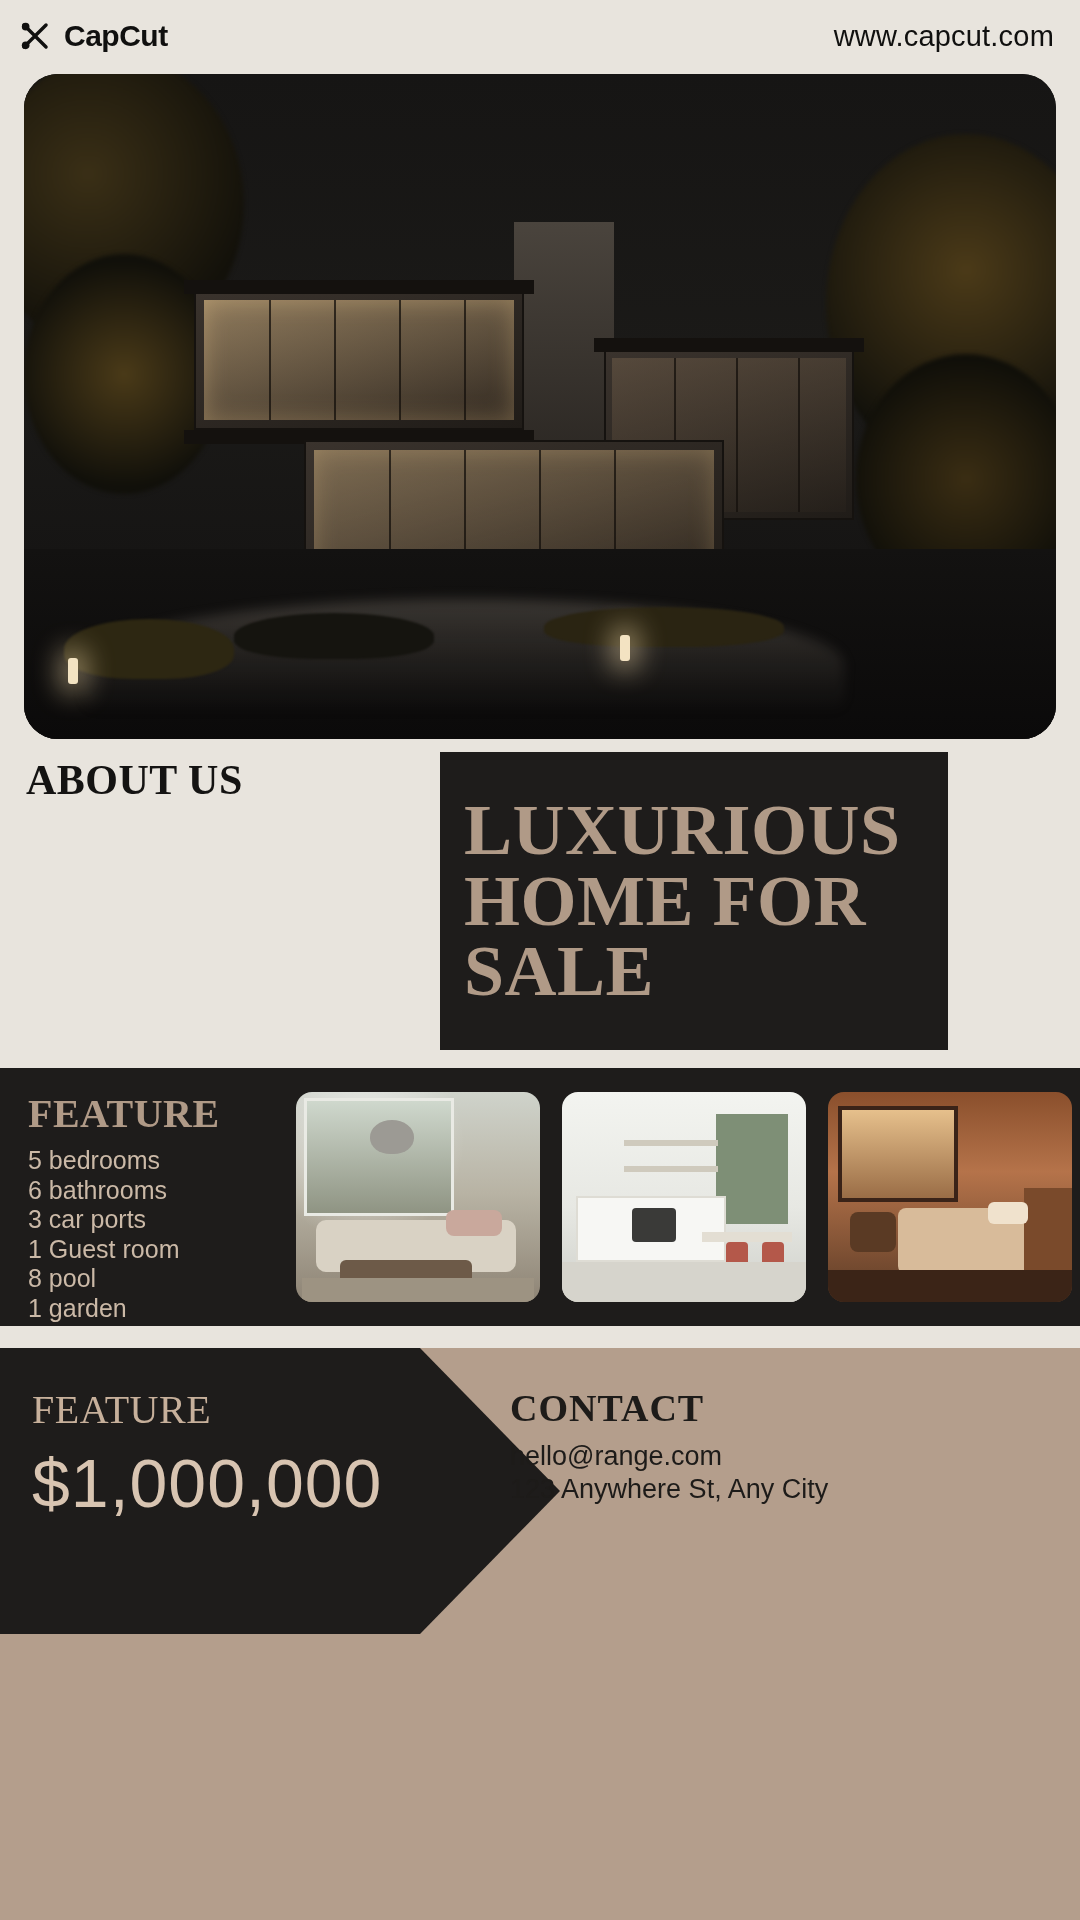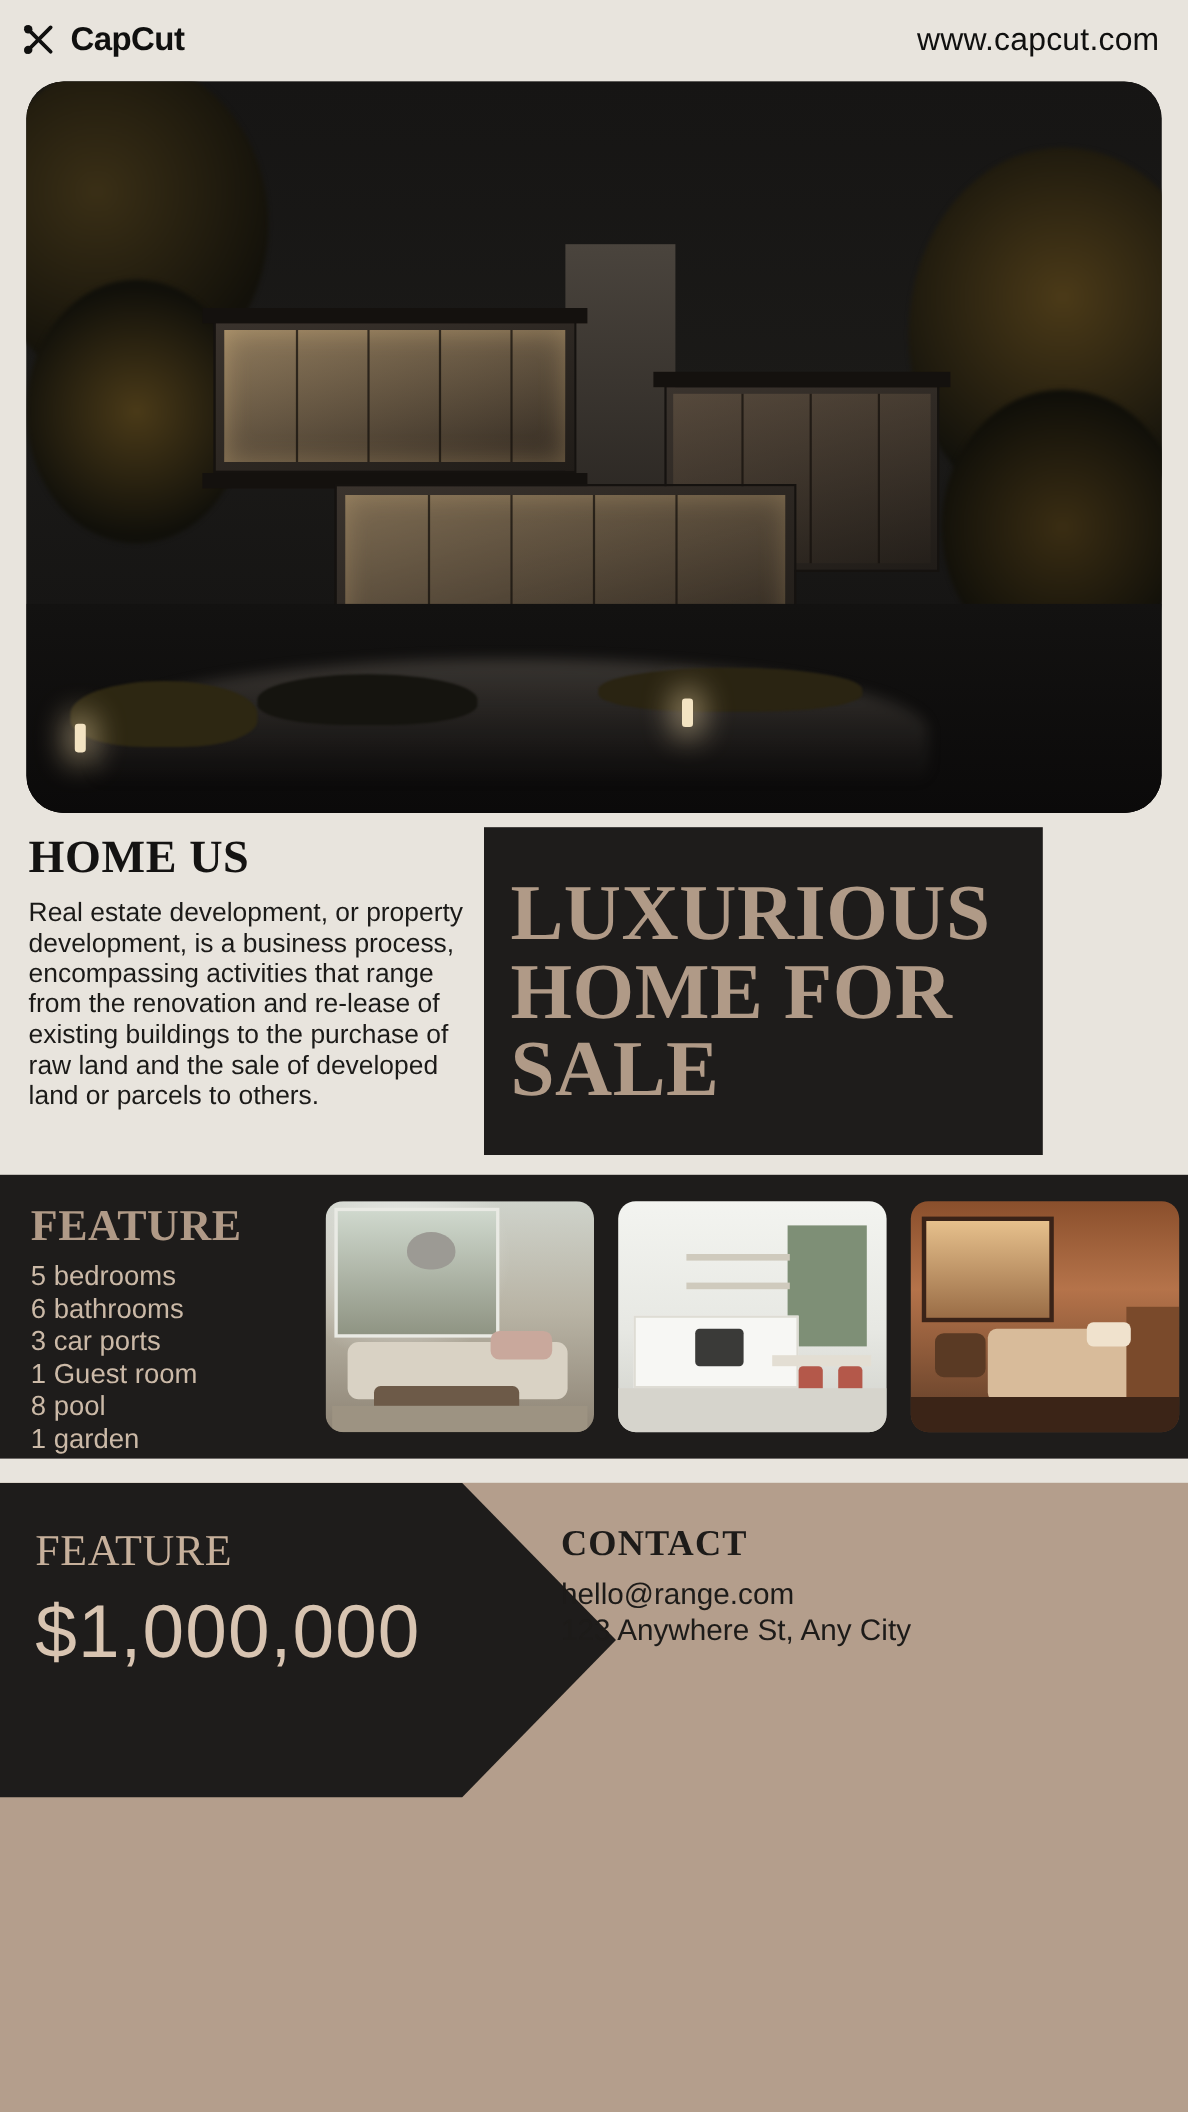--- a/index.html
+++ b/index.html
@@ -236,21 +236,21 @@
     color: #d8c4b1;
     letter-spacing: 1px;
   }
   .contact {
     position: absolute;
     left: 510px; top: 38px;
     width: 540px;
   }
   .contact h3 {
     font-family: "Liberation Serif", serif;
-    font-size: 33px;
+    font-size: 38px;
     color: #1d1b19;
     letter-spacing: 1px;
     margin-bottom: 10px;
   }
   .contact p {
     font-size: 27px;
     line-height: 1.22;
     color: #1d1b19;
   }
 </style>
@@ -317,22 +317,21 @@
     <div class="hero-ground"></div>
     <div class="hero-path"></div>
     <div class="shrub" style="left:210px; bottom:80px; width:200px; height:46px;"></div>
     <div class="shrub" style="left:520px; bottom:92px; width:240px; height:40px; background:#2a2412;"></div>
     <div class="shrub" style="left:40px; bottom:60px; width:170px; height:60px; background:#2d2712;"></div>
     <div class="lamp" style="left:44px; bottom:55px;"></div>
     <div class="lamp" style="left:596px; bottom:78px;"></div>
   </div>
 
   <div class="about">
-    <h2>HOME US</h2>
-    <p>Real estate development, or property development, is a business process, encompassing activities that range from the renovation and re-lease of existing buildings to the purchase of raw land and the sale of developed land or parcels to others.</p>
+    <h2>ABOUT US</h2>
   </div>
 
   <div class="title-panel">
     <h1>LUXURIOUS HOME FOR SALE</h1>
   </div>
 
   <div class="feature-band">
     <h3>FEATURE</h3>
     <ul class="feature-list">
       <li>5 bedrooms</li>

